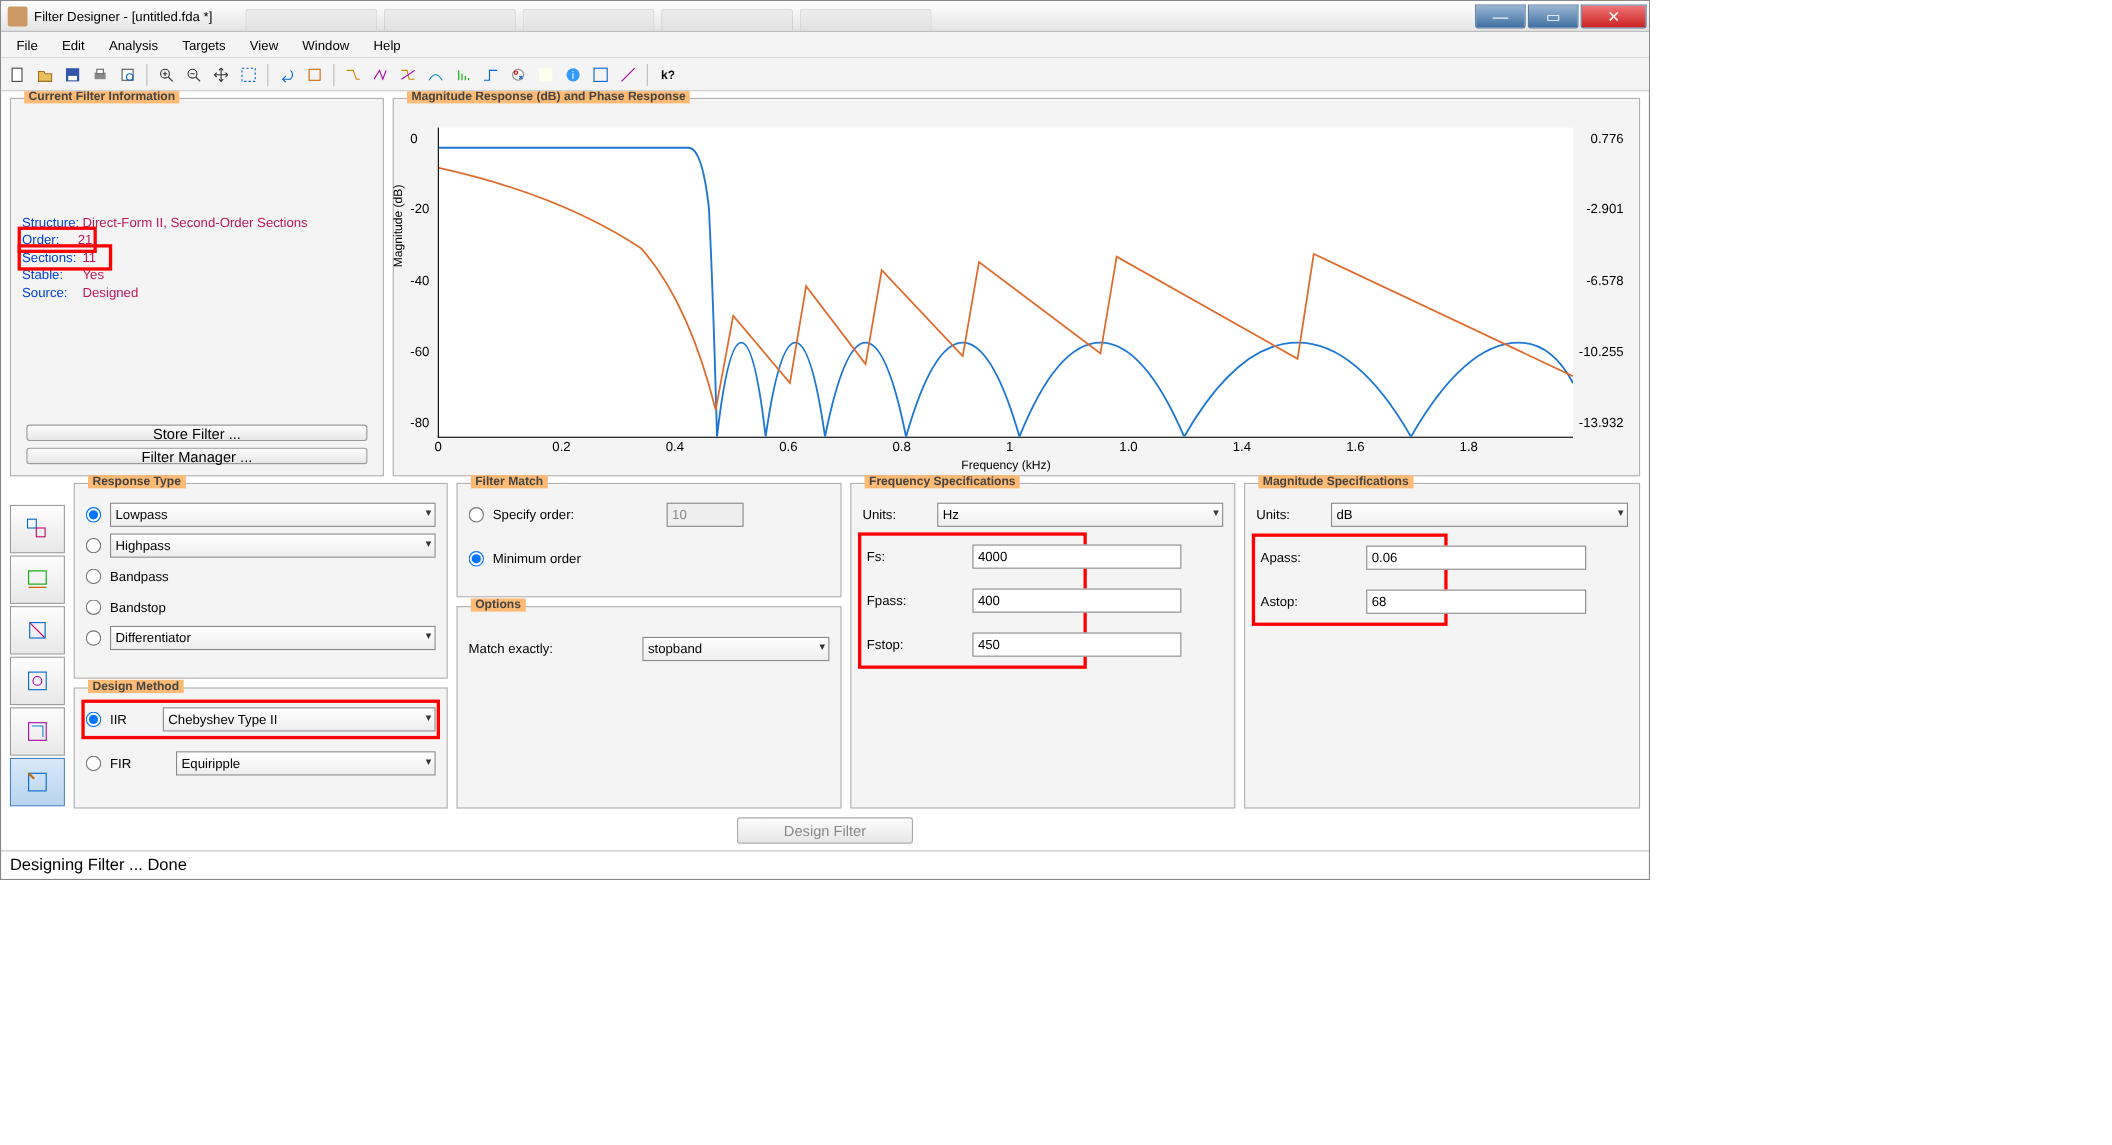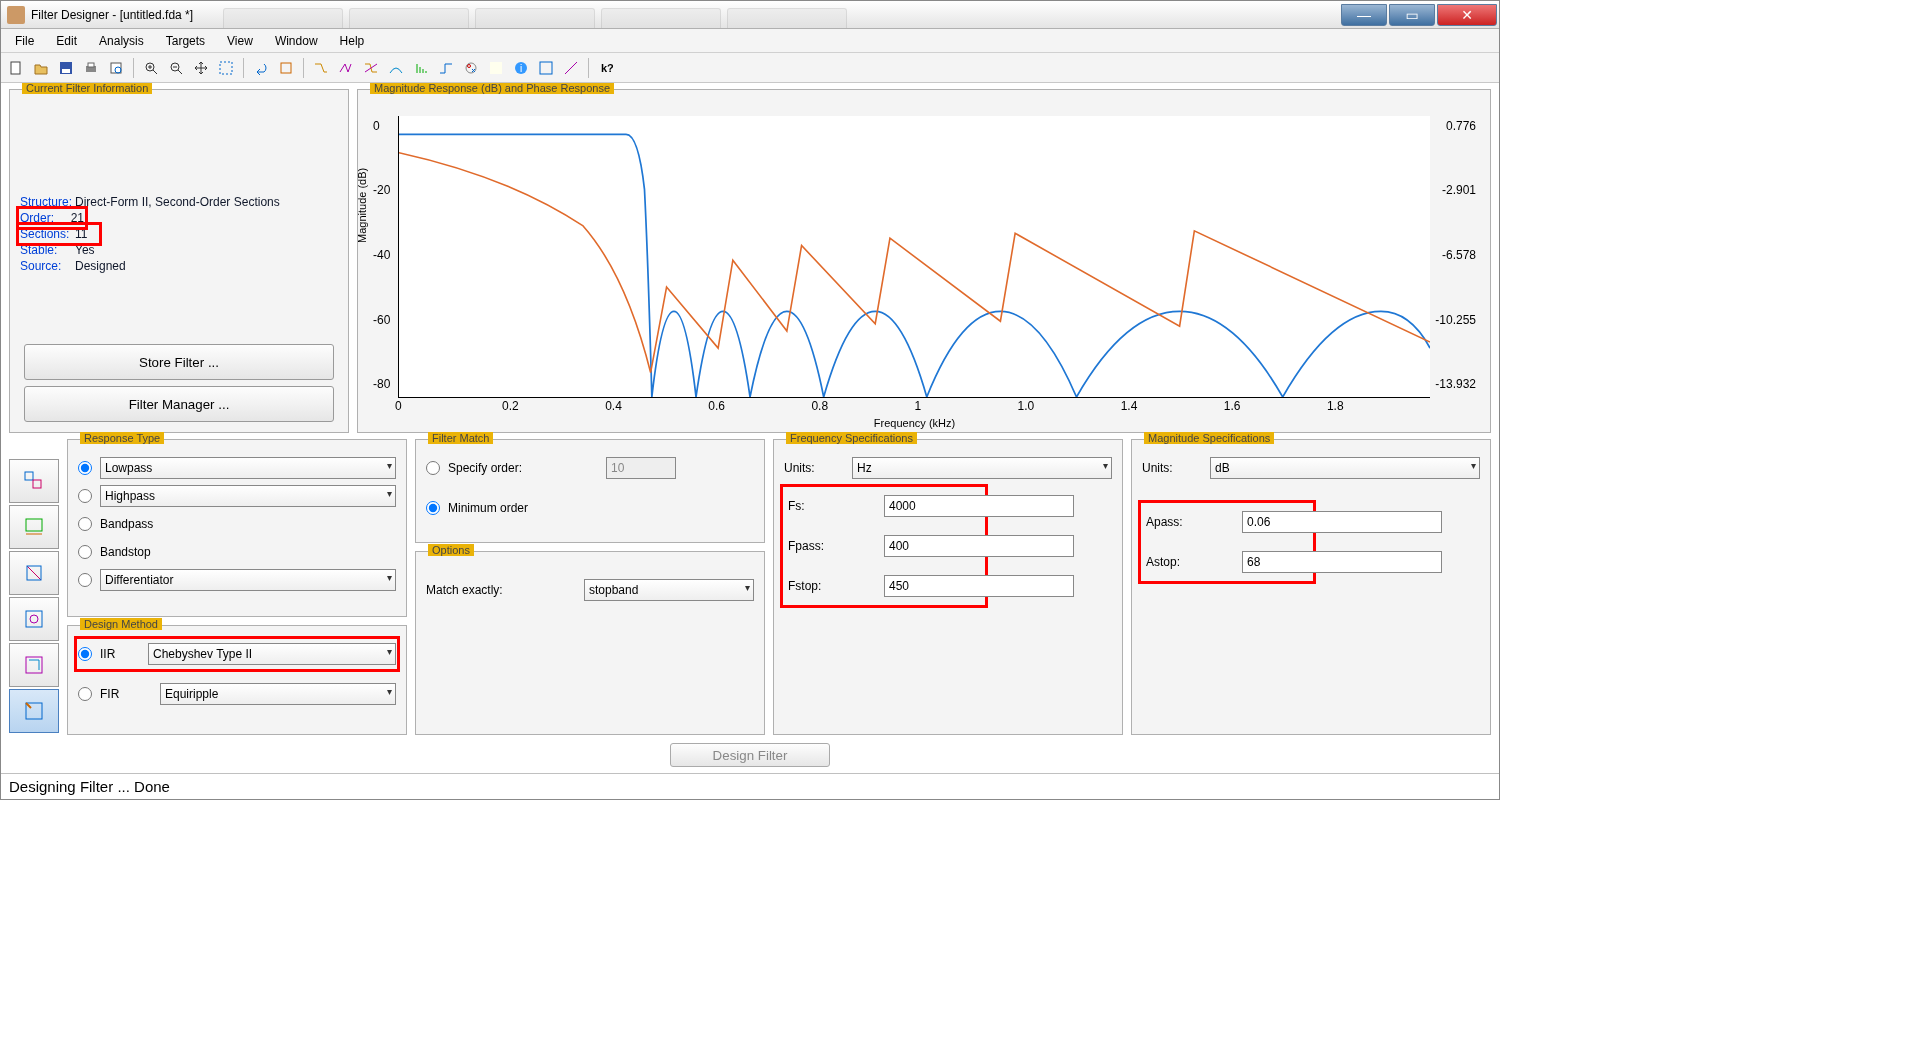--- a/index.html
+++ b/index.html
@@ -17,47 +17,47 @@
 .winbtns .close { background: linear-gradient(#e77,#c22); width: 60px; }
 .menubar { height: 24px; background: #f4f4f4; display: flex; align-items: center; gap: 2px; padding: 0 4px; border-bottom: 1px solid #d0d0d0; }
 .menubar span { padding: 3px 10px; cursor: default; }
 .toolbar { height: 30px; background: #f4f4f4; display: flex; align-items: center; gap: 3px; padding: 0 4px; border-bottom: 1px solid #c8c8c8; }
 .toolbar .tbtn { width: 22px; height: 22px; border: 1px solid transparent; display: flex; align-items: center; justify-content: center; }
 .toolbar .sep { width: 1px; height: 20px; background: #bbb; margin: 0 3px; }
 .tico { width: 14px; height: 14px; }
 .content { flex: 1; display: flex; flex-direction: column; overflow: hidden; }
 .top-panels { display: flex; padding: 6px 8px 0 8px; gap: 8px; height: 350px; }
 .groupbox { border: 1px solid #b0b0b0; position: relative; padding: 14px 10px 10px 10px; background: #f4f4f4; }
-.groupbox > .legend { position: absolute; top: -8px; left: 12px; background: #eab308; padding: 0 4px; font-size: 11px; color: #444; }
+.groupbox > .legend { position: absolute; top: -8px; left: 12px; background: #fdba74; padding: 0 4px; font-size: 11px; color: #444; font-weight: bold; }
 .info-panel { width: 340px; display: flex; flex-direction: column; }
 .info-table { margin-top: 90px; }
 .info-table div { display: flex; height: 16px; align-items: center; }
 .info-table .lbl { width: 55px; color: #0040d8; }
 .info-btns { margin-top: auto; display: flex; flex-direction: column; gap: 6px; padding: 0 4px; }
-.info-btns button { height: 36px; background: linear-gradient(#fdfdfd,#e6e6e6); border: 1px solid #9a9a9a; border-radius: 3px; }
+.info-btns button { height: 15px; background: linear-gradient(#fdfdfd,#e6e6e6); border: 1px solid #9a9a9a; border-radius: 3px; }
 .plot-panel { flex: 1; display: flex; }
 .plot { flex: 1; background: #fff; position: relative; margin: 12px 50px 24px 30px; border-left: 1px solid #000; border-bottom: 1px solid #000; }
 .plot svg { position: absolute; top: 0; left: 0; width: 100%; height: 100%; }
 .axis-label { position: absolute; font-size: 11px; }
 .bottom-panels { display: flex; padding: 6px 8px; gap: 8px; flex: 1; }
 .sidetools { width: 50px; display: flex; flex-direction: column; justify-content: flex-end; gap: 2px; padding-bottom: 2px; }
 .sidetools div { height: 44px; border: 1px solid #9a9a9a; background: linear-gradient(#fdfdfd,#e8e8e8); display: flex; align-items: center; justify-content: center; }
 .sidetools div.sel { background: linear-gradient(#d8e8f8,#b8d4f0); border-color: #4a80c0; }
 .design-col { display: flex; flex-direction: column; gap: 8px; }
 .radio-row, .field-row { display: flex; align-items: center; height: 28px; gap: 8px; }
 input[type=radio] { width: 14px; height: 14px; }
 select, input[type=text] { height: 22px; border: 1px solid #888; background: #fff; padding: 0 4px; font-size: 12px; }
 select { appearance: none; background: #fff linear-gradient(#fff,#eee); padding-right: 18px; }
 .sel-wrap { position: relative; display: inline-block; }
 .sel-wrap::after { content: "▾"; position: absolute; right: 4px; top: 3px; font-size: 10px; color: #333; pointer-events: none; }
 .redbox { outline: 3px solid #f00; outline-offset: 1px; }
 .footer-btn { display: flex; justify-content: center; padding: 2px 0 6px 0; }
 .footer-btn button { width: 160px; height: 24px; background: linear-gradient(#fdfdfd,#e6e6e6); border: 1px solid #aaa; border-radius: 3px; color: #888; }
 .statusbar { height: 26px; border-top: 1px solid #c0c0c0; display: flex; align-items: center; padding: 0 8px; font-size: 15px; }
-.lbl-black { color: #0f172a; }
+.lbl-black { color: #be185d; }
 </style>
 </head>
 <body>
 
 <div class="window">
 
   <div class="titlebar">
     <div class="icon"></div>
     <div class="title">Filter Designer -  [untitled.fda *]</div>
     <div class="tabs-faded">
@@ -416,21 +416,21 @@
             </div>
         </div>
       </div>
 
       <div class="groupbox" style="flex:1;">
         <div class="legend">Magnitude Specifications</div>
         <div class="field-row">
             <span style="width:60px;">Units:</span>
             <span class="sel-wrap" style="flex:1;"><select style="width:100%;"><option>dB</option></select></span>
           </div>
-        <div class="redbox" style="padding:4px;margin-top:22px;width:170px;">
+        <div class="redbox" style="padding:4px;margin-top:7px;width:170px;">
           <div class="field-row">
               <span style="width:80px;">Apass:</span>
               <input type="text" style="width: 200px; position: absolute; left: 110px;" value="0.06">
             </div>
           <div class="field-row" style="margin-top:12px;">
               <span style="width:80px;">Astop:</span>
               <input type="text" style="width: 200px; position: absolute; left: 110px;" value="68">
             </div>
         </div>
       </div>

